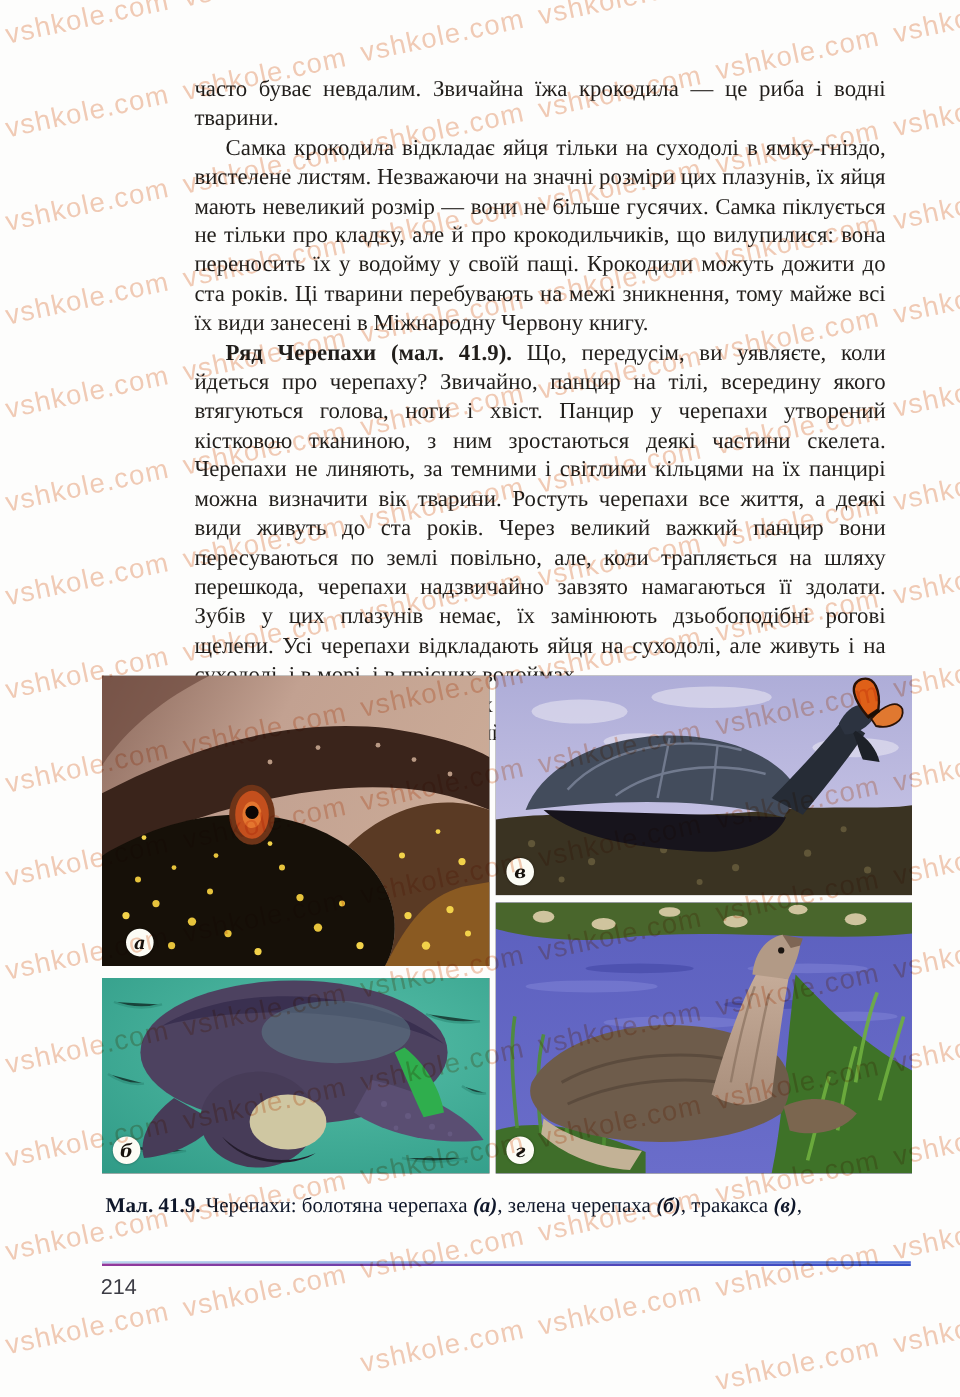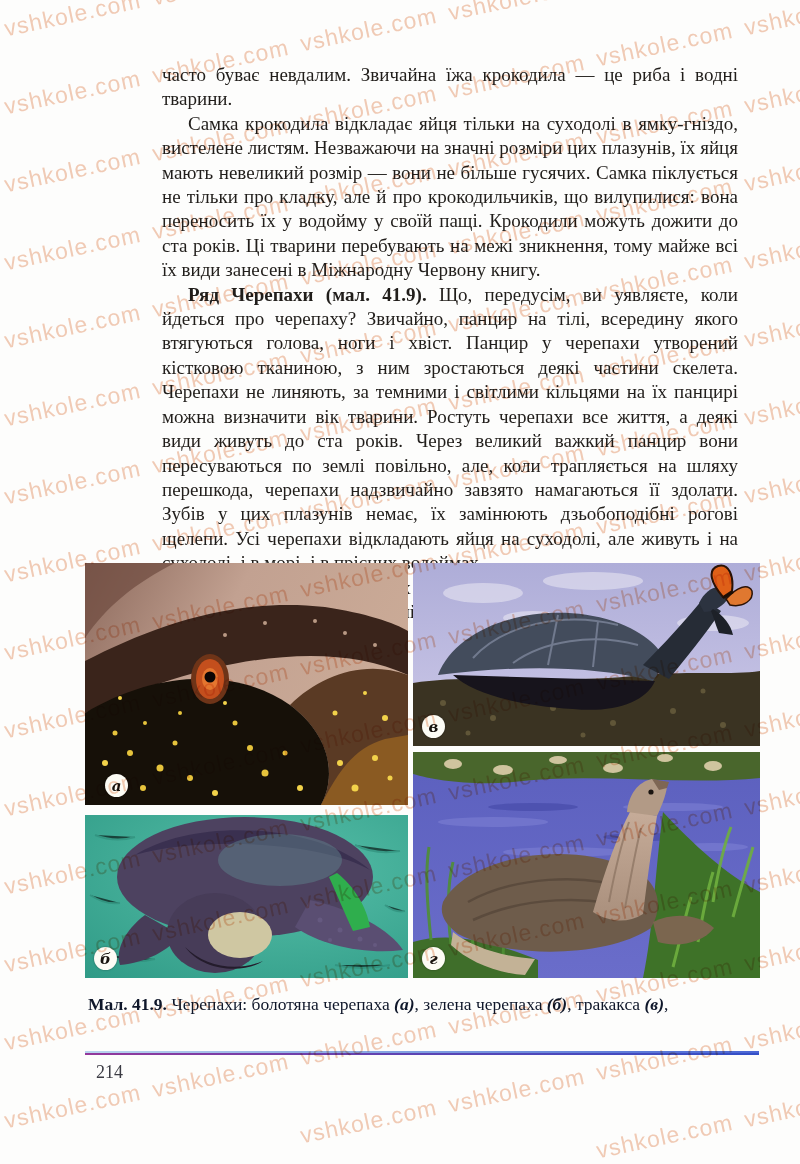--- a/index.html
+++ b/index.html
@@ -35,22 +35,22 @@
   
   .caption { position:absolute; left:88px; top:993px; width:662px; z-index:2;
              font-size:17.5px; line-height:23px; color:#0f172a; }
   .cap-lead { font-weight:bold; }
   .cap-letter { font-style:italic; font-weight:bold; }
 
   
   .rule { position:absolute; left:85px; top:1051px; width:674px; height:4px; z-index:2; }
   .rule .top { height:2px; background:linear-gradient(90deg,#bad5ee,#7f9fe0,#4a66d4); }
   .rule .bot { height:2px; background:linear-gradient(90deg,#93389b,#5b44b4,#3450c8); }
-  .page-number { position:absolute; left:96px; top:1062px; z-index:2;
-                 font-family:Liberation Serif, serif; font-size:18px; color:#3c3c44; }
+  .page-number { position:absolute; left:84px; top:1062px; z-index:2;
+                 font-family:Liberation Sans, sans-serif; font-size:18px; color:#3c3c44; }
 </style>
 </head>
 <body>
 
 <div class="page">
 
   <div class="body-text">
     <p>часто буває невдалим. Звичайна їжа крокодила — це риба і водні тварини.</p>
     <p class="indent">Самка крокодила відкладає яйця тільки на суходолі в ямку-гніздо, вистелене листям. Незважаючи на значні розміри цих плазунів, їх яйця мають невеликий розмір — вони не більше гусячих. Самка піклується не тільки про кладку, але й про крокодильчиків, що вилупилися: вона переносить їх у водойму у своїй пащі. Крокодили можуть дожити до ста років. Ці тварини перебувають на межі зникнення, тому майже всі їх види занесені в Міжнародну Червону книгу.</p>
     <p class="indent"><span class="lead-bold">Ряд Черепахи (мал. 41.9).</span><span> Що, передусім, ви уявляєте, коли йдеться про черепаху? Звичайно, панцир на тілі, всередину якого втягуються голова, ноги і хвіст. Панцир у черепахи утворений кістковою тканиною, з ним зростаються деякі частини скелета. Черепахи не линяють, за темними і світлими кільцями на їх панцирі можна визначити вік тварини. Ростуть черепахи все життя, а деякі види живуть до ста років. Через великий важкий панцир вони пересуваються по землі повільно, але, коли трапляється на шляху перешкода, черепахи надзвичайно завзято намагаються її здолати. Зубів у цих плазунів немає, їх замінюють дзьобоподібні рогові щелепи. Усі черепахи відкладають яйця на суходолі, але живуть і на суходолі, і в морі, і в прісних водоймах.</span></p>

